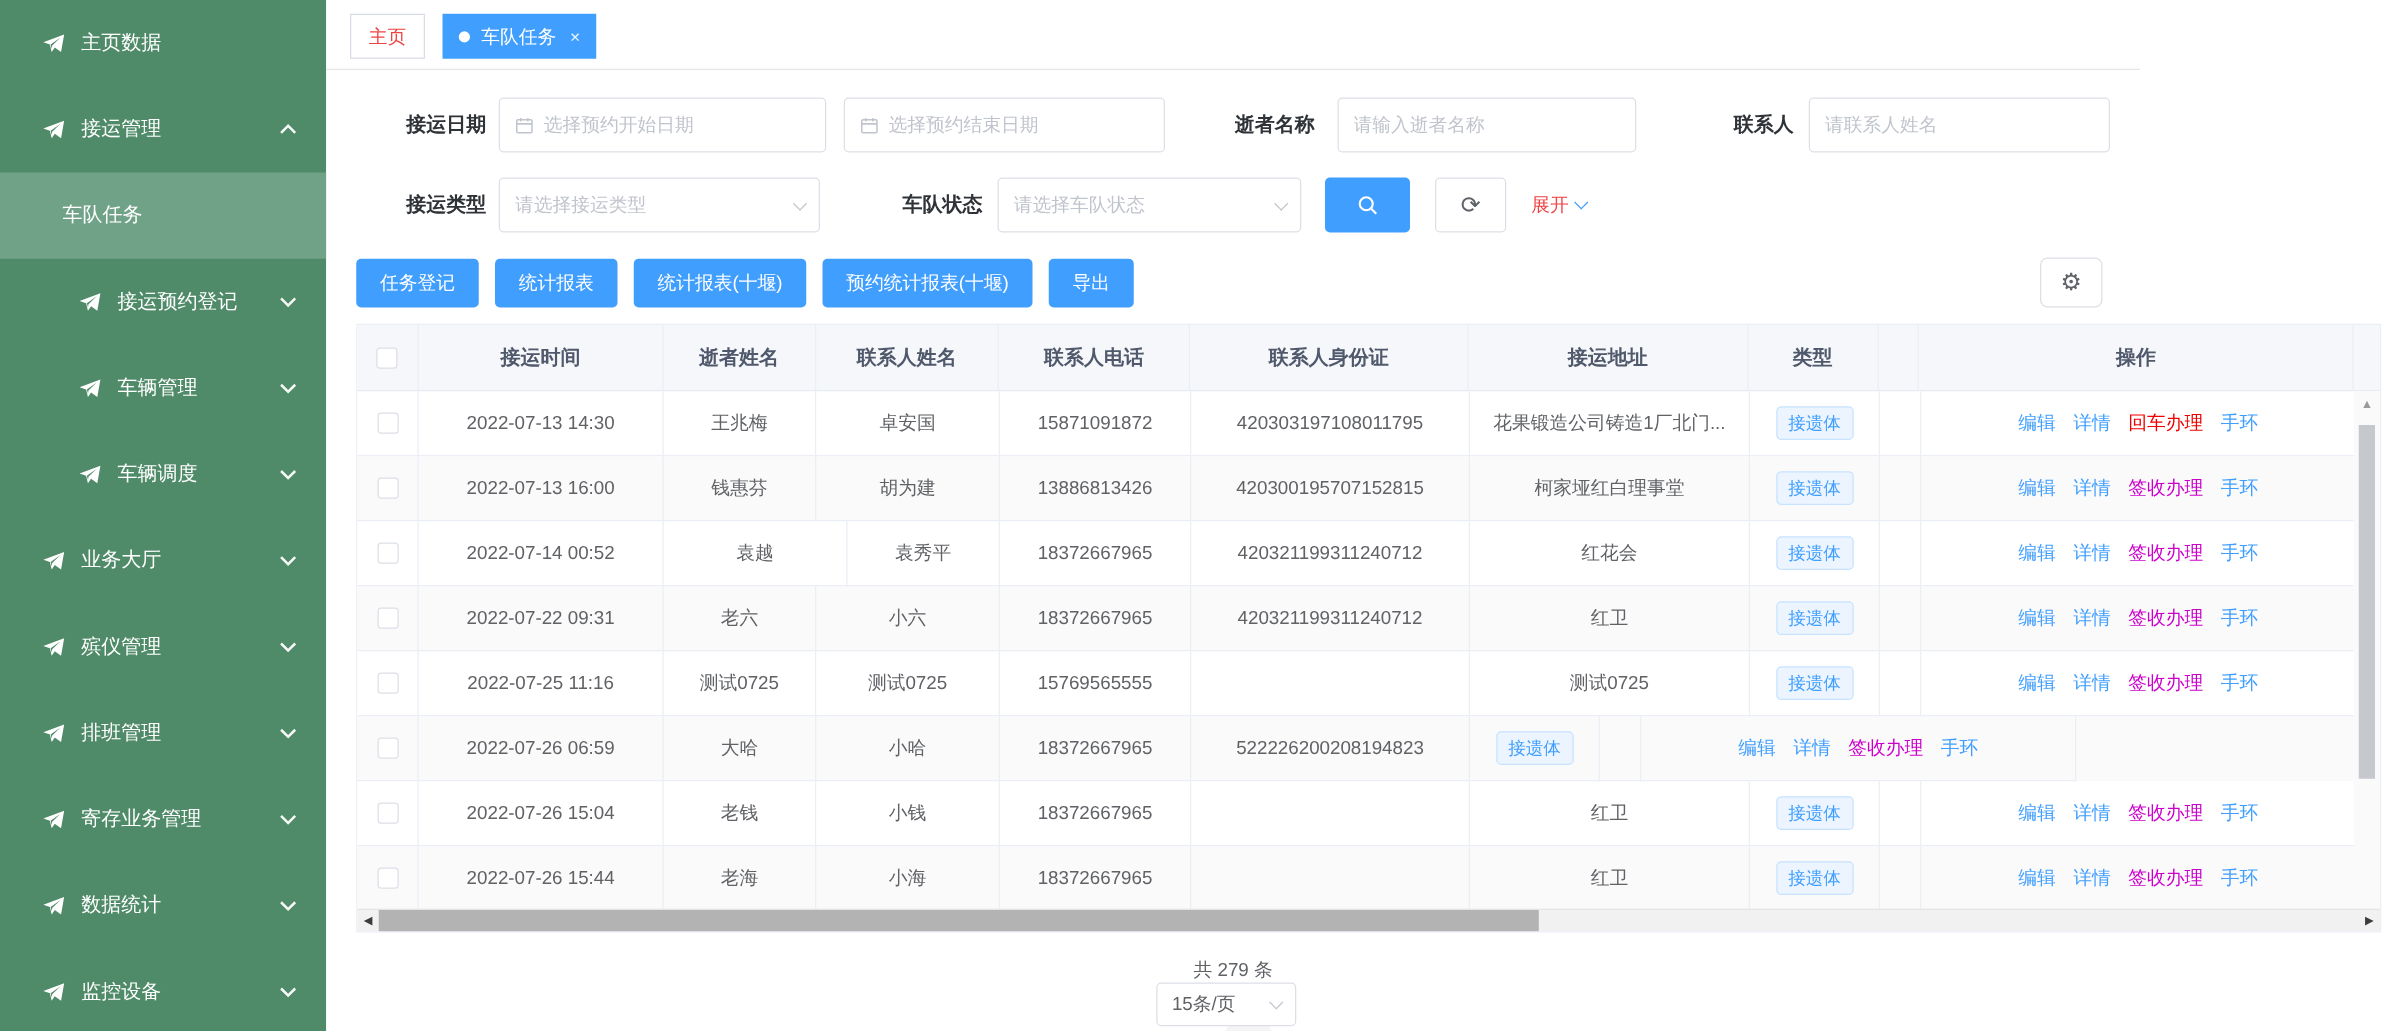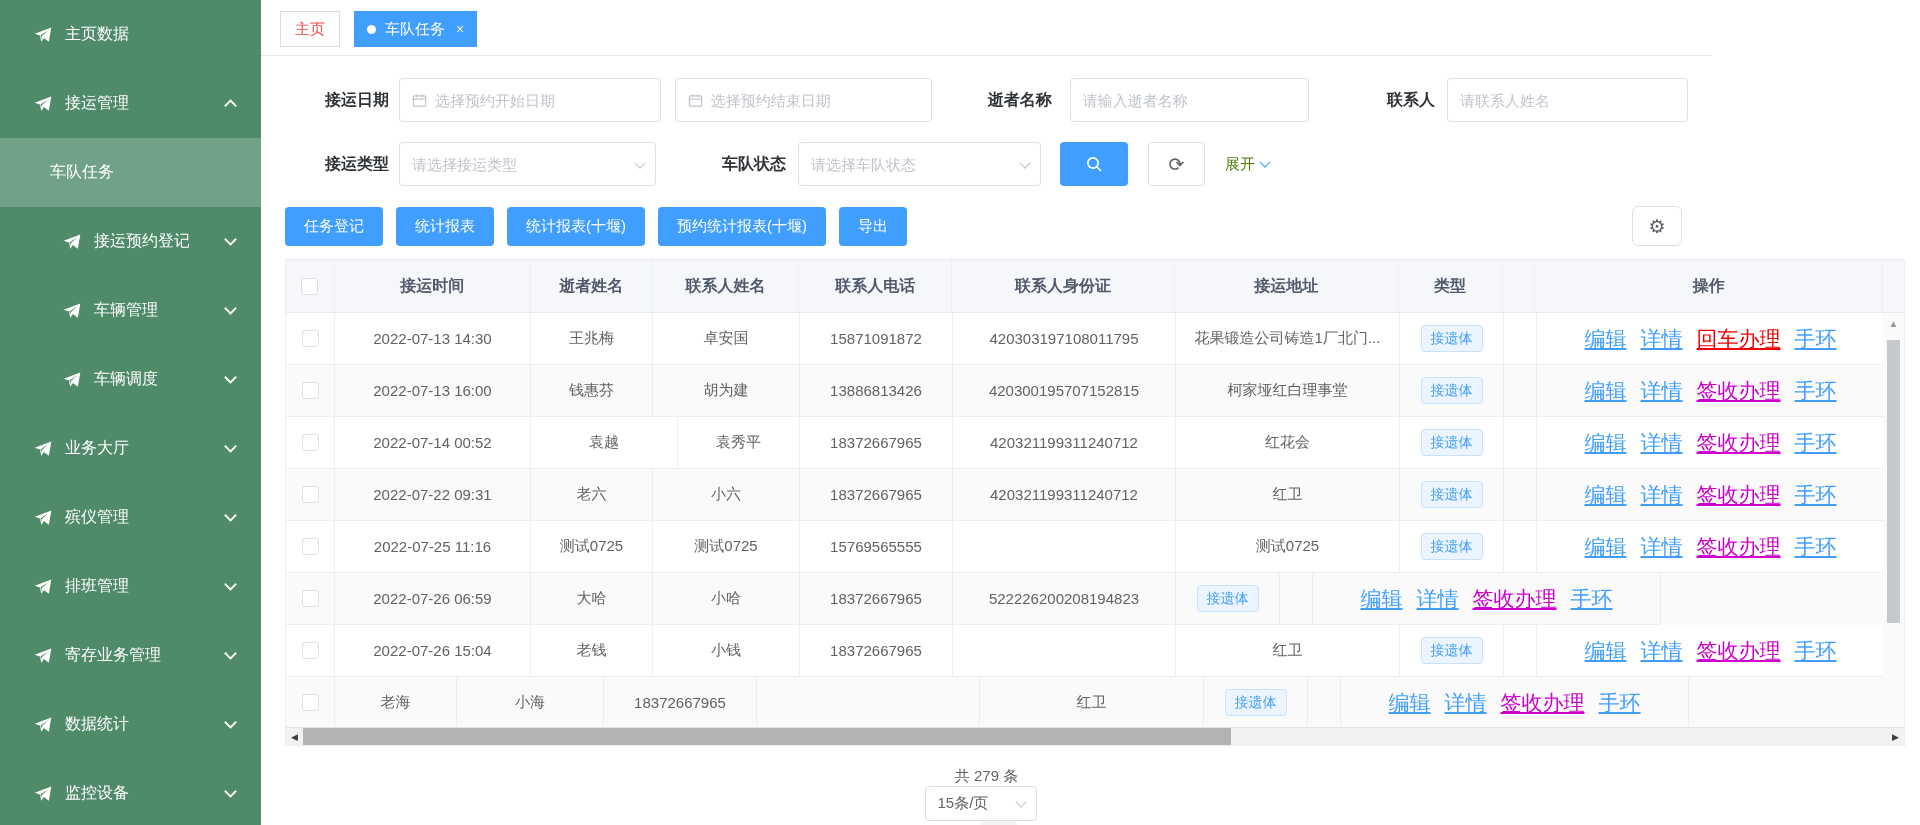--- a/index.html
+++ b/index.html
@@ -48,21 +48,21 @@
   .inp input::placeholder { color:#c0c4cc; }
   .cal { margin-right:8px; flex-shrink:0; display:inline-flex; }
   .sel-arrow { position:absolute; right:11px; width:8px; height:8px;
     border-right:1.5px solid #c0c4cc; border-bottom:1.5px solid #c0c4cc;
     transform:rotate(45deg); margin-top:-3px; }
   .btn-search { width:68px; height:44px; margin-left:19px; background:#409eff; border:none;
     border-radius:4px; cursor:pointer; display:flex; align-items:center; justify-content:center; }
   .btn-refresh { width:57px; height:44px; margin-left:20px; background:#fff;
     border:1px solid #dcdfe6; border-radius:4px; cursor:pointer; color:#5f6368;
     font-size:19px; line-height:1; }
-  .expand { margin-left:20px; color:#4d7c0f; font-size:15px; cursor:pointer;
+  .expand { margin-left:20px; color:#ef4444; font-size:15px; cursor:pointer;
     display:flex; align-items:center; gap:6px; }
   .expand .chevb { width:8px; height:8px; border-right:1.5px solid #409eff;
     border-bottom:1.5px solid #409eff; transform:rotate(45deg); margin-top:-4px; }
 
   
   .toolbar { padding:0 30px 13px 24px; display:flex; gap:13px; align-items:center; flex-shrink:0; }
   .btn-blue { height:39px; padding:0 19px; background:#409eff; color:#fff; border:none;
     border-radius:4px; font-size:15px; cursor:pointer;
     font-family:"Liberation Sans","DejaVu Sans",sans-serif; }
   .gear-btn { margin-left:auto; width:50px; height:40px; background:#fff;
@@ -88,21 +88,21 @@
   .col-id    { width:223px; }
   .col-addr  { width:224px; }
   .col-type  { width:104px; }
   .col-gap   { width:33px; }
   .col-op    { width:348px; gap:14px; }
   .col-gutter { width:21px; border-right:none; }
   .cb { width:17px; height:17px; border:1px solid #dcdfe6; border-radius:3px; background:#fff;
     cursor:pointer; flex-shrink:0; }
   .badge { background:#ecf5ff; border:1px solid #c6e2ff; color:#409eff; border-radius:4px;
     padding:4px 9px; font-size:14px; line-height:1.2; }
-  .link { cursor:pointer; font-size:21px;text-decoration:underline; }
+  .link { cursor:pointer; font-size:15px; }
   .link.blue { color:#409eff; }
   .link.red { color:#f10000; }
   .link.magenta { color:#cc00cc; }
 
   
   .vscroll { position:absolute; top:53px; right:0; width:21px; height:416px; background:#fafafa; }
   .vscroll .arr { width:100%; height:20px; display:flex; align-items:center; justify-content:center;
     color:#9a9a9a; font-size:10px; }
   .vthumb { position:absolute; left:4px; top:27px; width:13px; height:283px; background:#c5c8cd; }
   .hscroll { position:absolute; left:0; right:0; bottom:0; height:18px; background:#f1f1f1;
@@ -491,20 +491,21 @@
               <span class="link blue">编辑</span>
               <span class="link blue">详情</span>
               <span class="link magenta">签收办理</span>
               <span class="link blue">手环</span>
             </div>
           </div>
           <div class="t-row stripe">
             <div class="t-cell col-check">
               <span class="cb"></span>
             </div>
+            <div class="t-cell col-time">2022-07-26 15:44</div>
             <div class="t-cell col-name">老海</div>
             <div class="t-cell col-contact">小海</div>
             <div class="t-cell col-phone">18372667965</div>
             <div class="t-cell col-id"></div>
             <div class="t-cell col-addr">红卫</div>
             <div class="t-cell col-type">
               <span class="badge">接遗体</span>
             </div>
             <div class="t-cell col-gap"></div>
             <div class="t-cell col-op">

